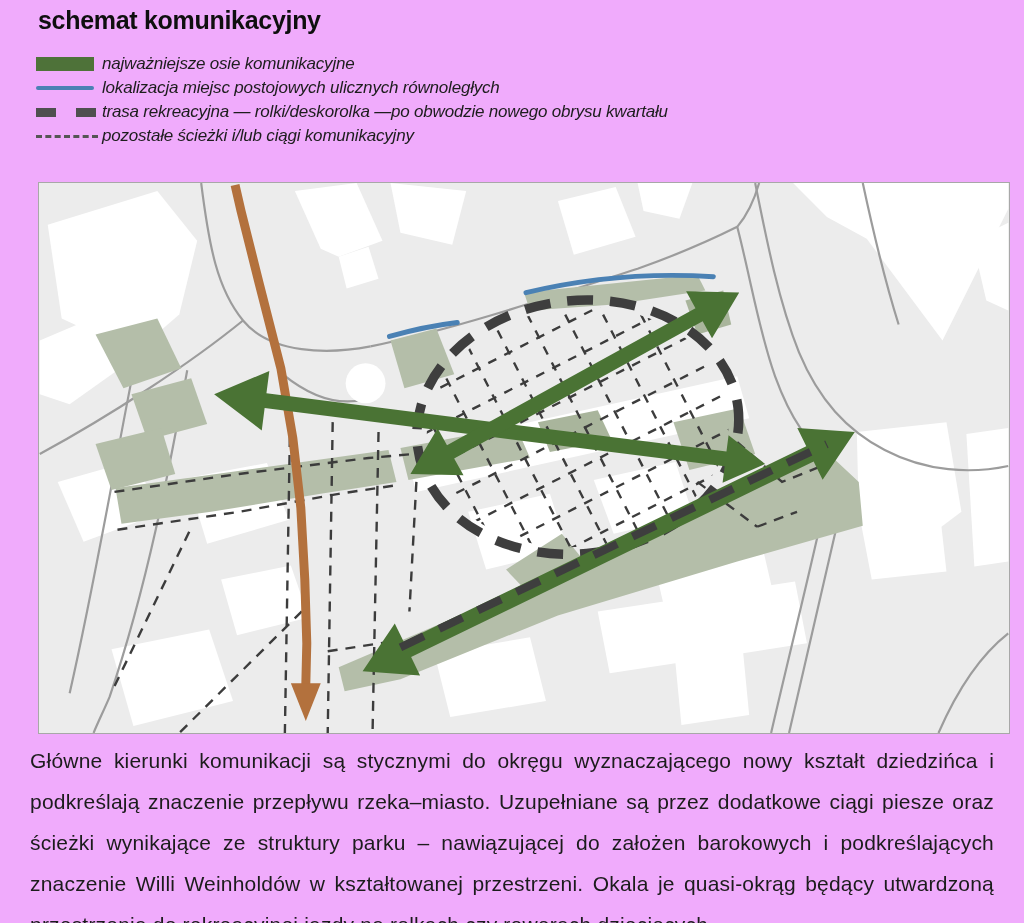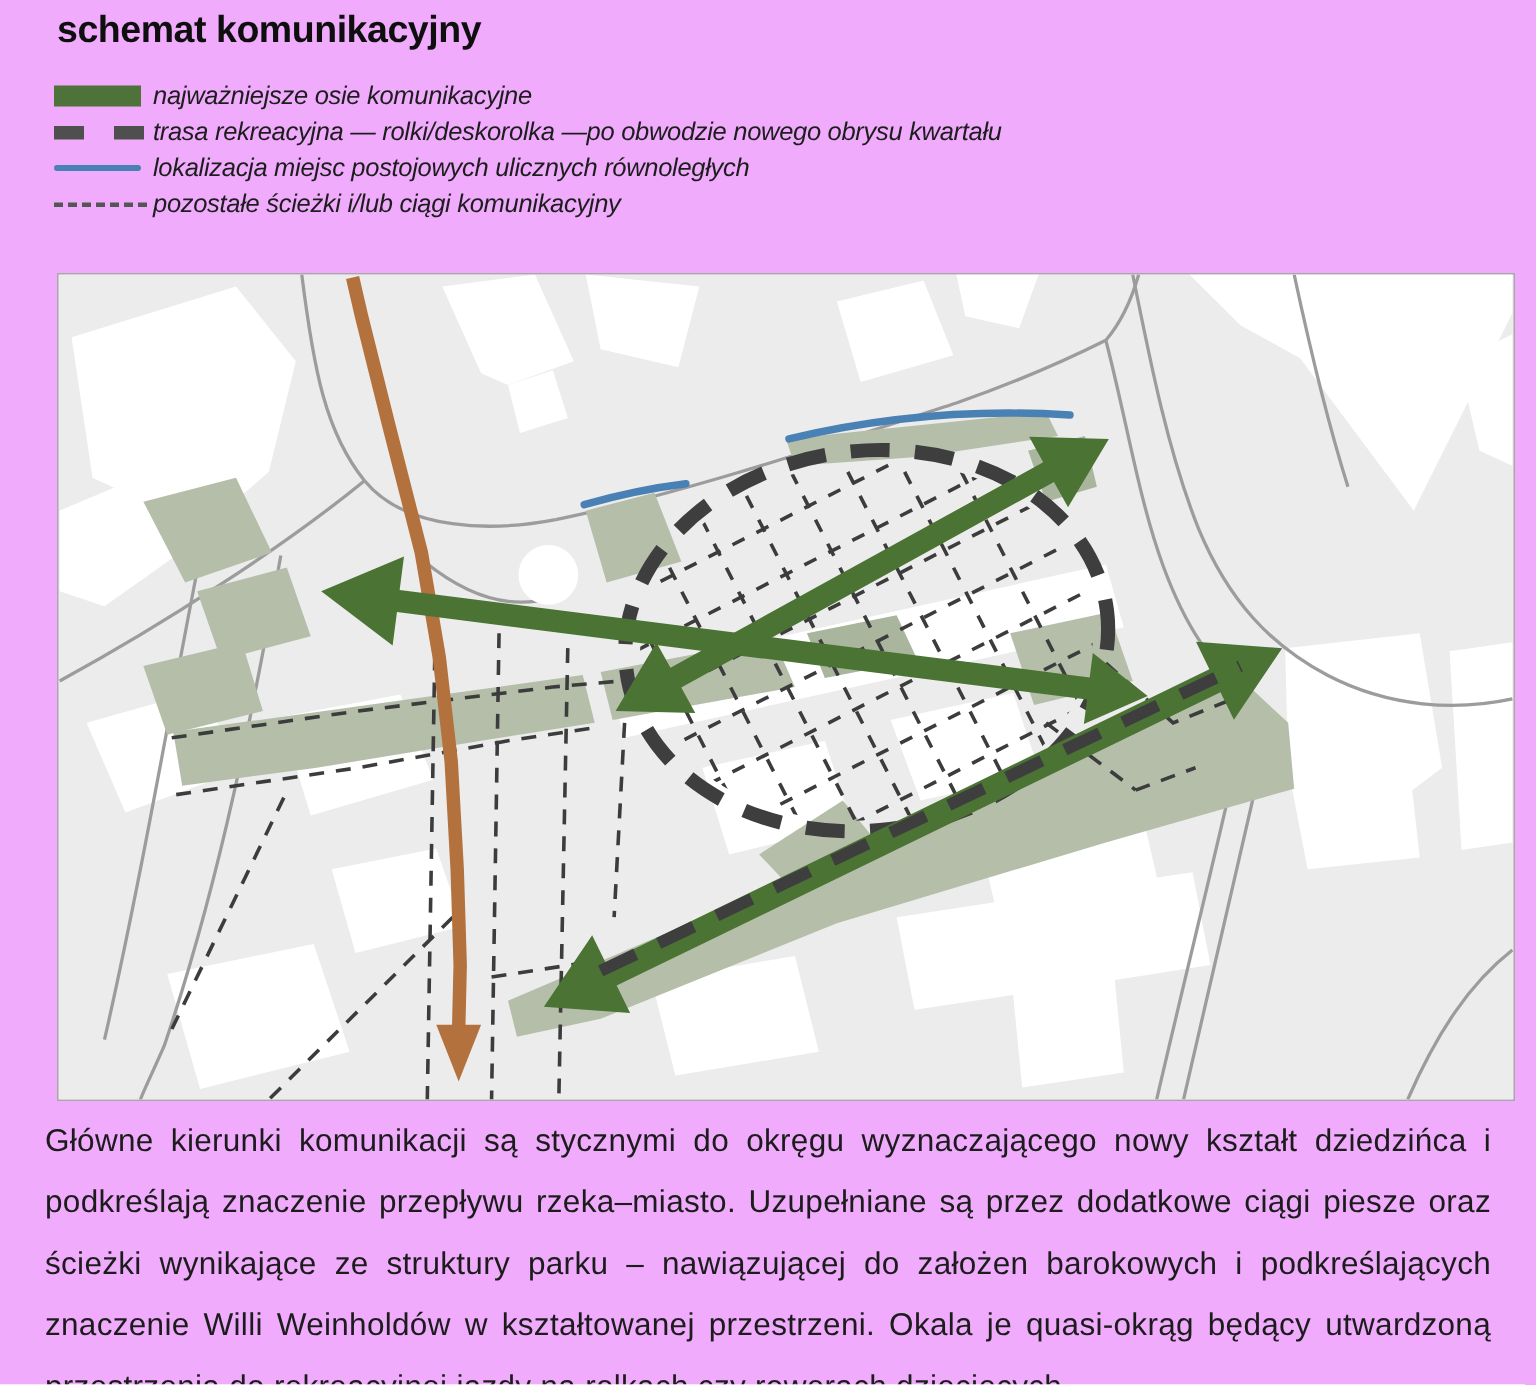--- a/index.html
+++ b/index.html
@@ -34,29 +34,29 @@
 
   <div class="legend">
     <div class="legend-row">
       <span class="swatch-wrap">
           <span class="sw-bar sw-green"></span>
         </span>
       <span class="legend-label">najważniejsze osie komunikacyjne</span>
     </div>
     <div class="legend-row">
       <span class="swatch-wrap">
+          <span class="sw-blueline"></span>
+        </span>
+      <span class="legend-label">lokalizacja miejsc postojowych ulicznych równoległych</span>
+    </div>
+    <div class="legend-row">
+      <span class="swatch-wrap">
           <span class="sw-thickdash"></span>
         </span>
       <span class="legend-label">trasa rekreacyjna — rolki/deskorolka —po obwodzie nowego obrysu kwartału</span>
-    </div>
-    <div class="legend-row">
-      <span class="swatch-wrap">
-          <span class="sw-blueline"></span>
-        </span>
-      <span class="legend-label">lokalizacja miejsc postojowych ulicznych równoległych</span>
     </div>
     <div class="legend-row">
       <span class="swatch-wrap">
           <span class="sw-thindash"></span>
         </span>
       <span class="legend-label">pozostałe ścieżki i/lub ciągi komunikacyjny</span>
     </div>
   </div>
 
   <div class="map-frame">

